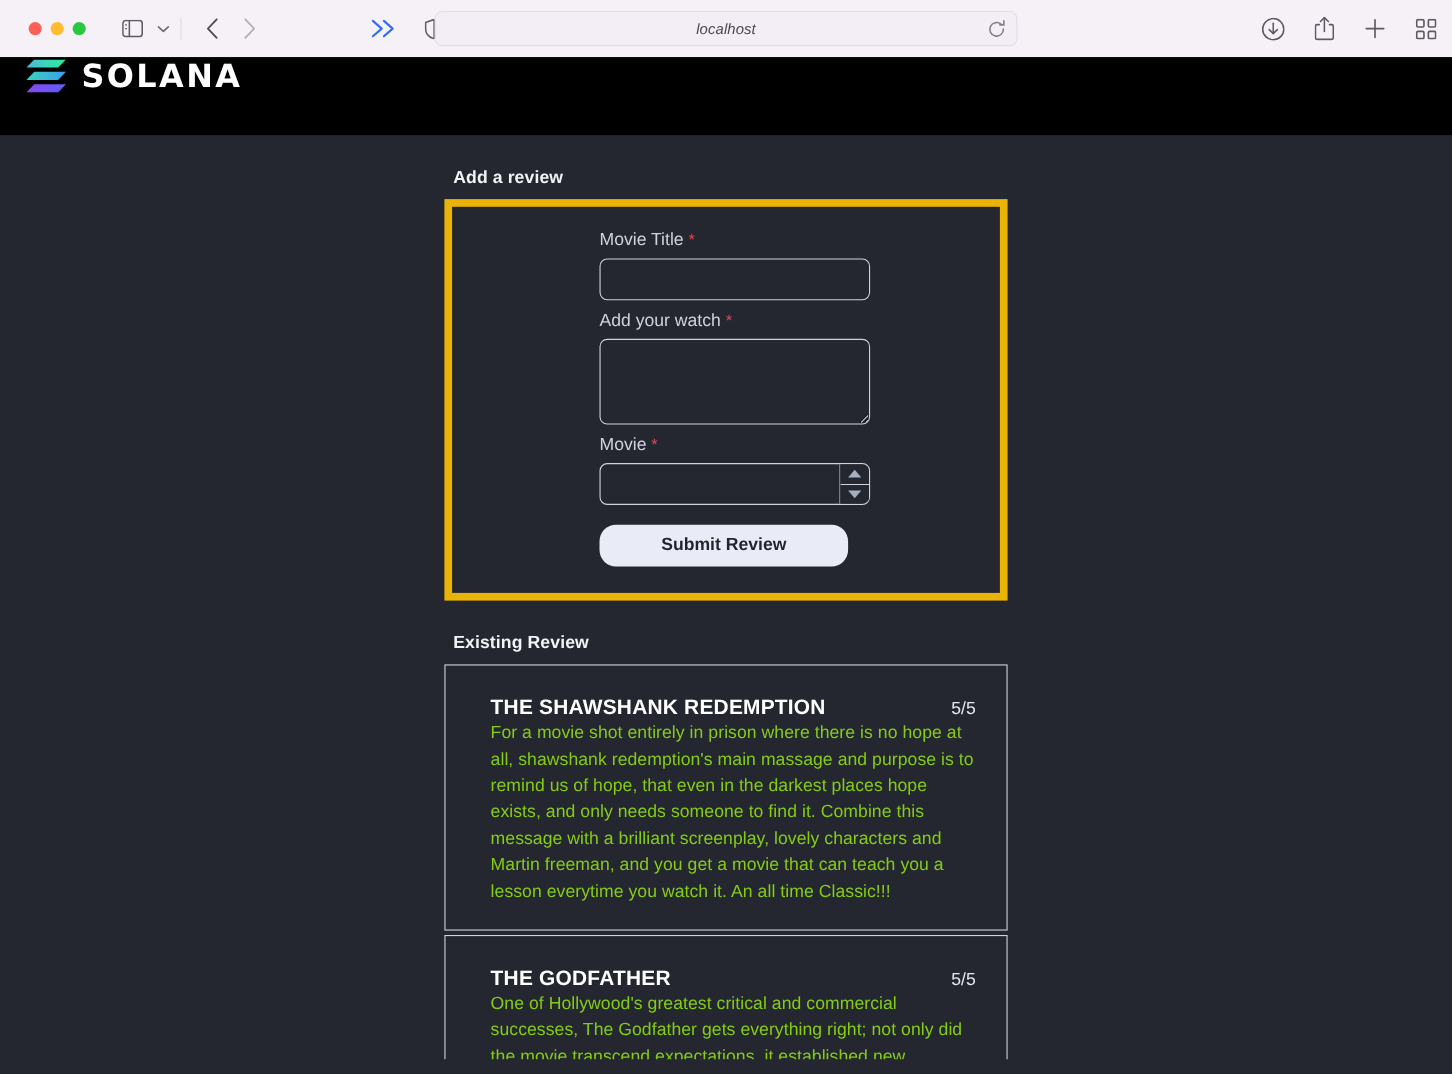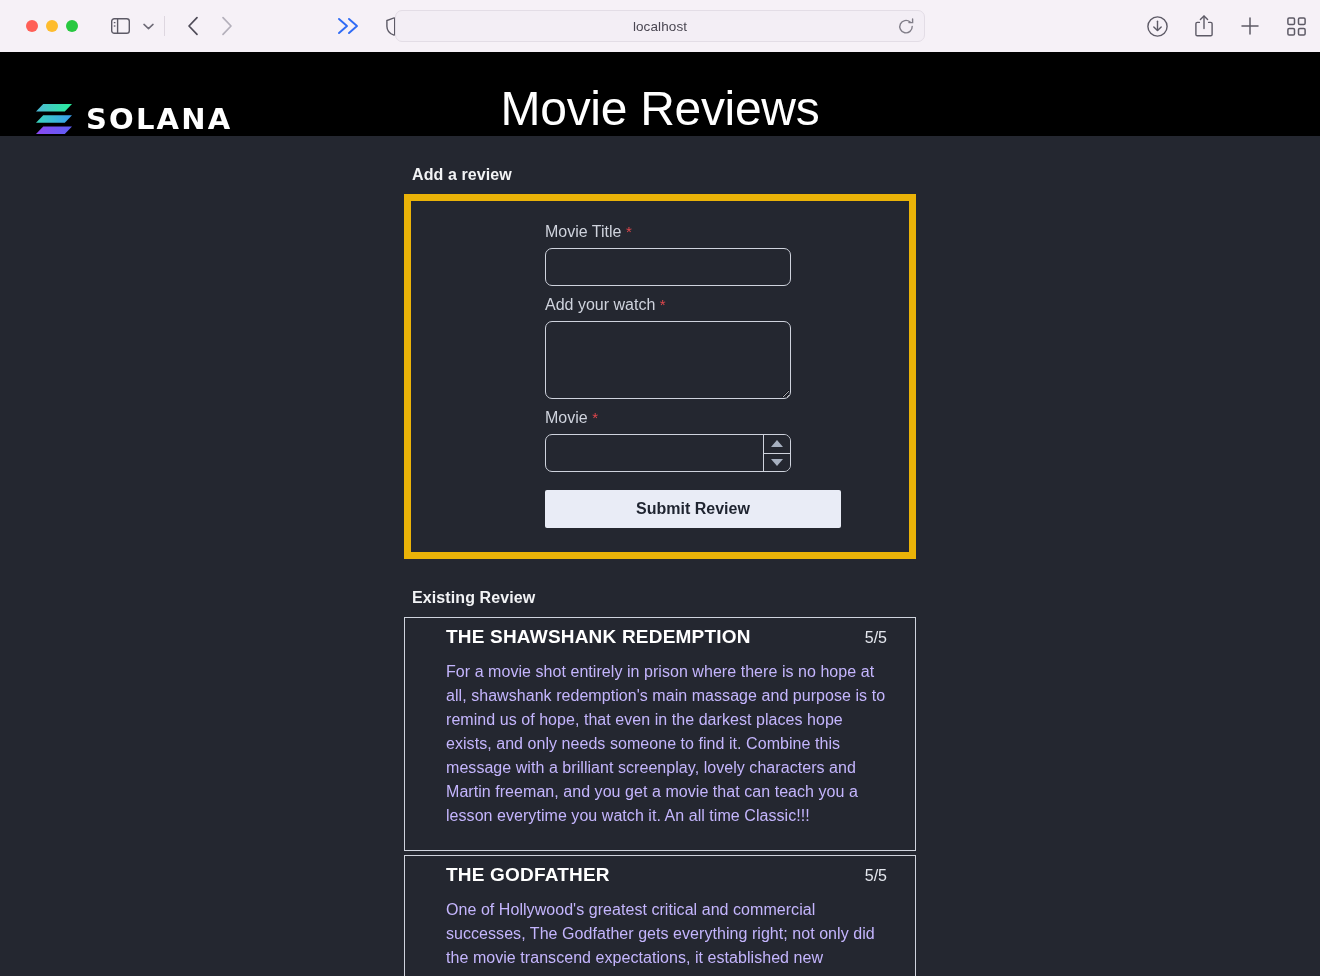--- a/index.html
+++ b/index.html
@@ -9,20 +9,21 @@
     background:#242730;
   }
 
   
   .chrome{
     height:52px; width:100%;
     background:#f6f1f7;
     display:flex; align-items:center;
     padding:0 14px;
     position:relative;
+    font-style:italic;
   }
   .traffic{ display:flex; gap:8px; align-items:center; margin-left:12px; }
   .dot{ width:12px; height:12px; border-radius:50%; }
   .dot.red{ background:#ff5f57; }
   .dot.yellow{ background:#febc2e; }
   .dot.green{ background:#28c840; }
 
   .chrome-grp{ display:flex; align-items:center; }
   .sidebar-btn{ margin-left:33px; }
   .ic{ color:#5d5a66; display:inline-flex; align-items:center; justify-content:center; }
@@ -44,23 +45,23 @@
   }
   .urlbar .url-text{
     font-size:13.5px; color:#4a4752; letter-spacing:.1px;
   }
   .reload{ position:absolute; right:10px; top:7px; color:#807d88; }
 
   .right-icons{ position:absolute; right:14px; top:0; height:52px; display:flex; align-items:center; gap:27px; color:#5d5a66; }
 
   
   .app-header{
-    height:84px; background:#000;
-    display:flex; align-items:flex-end;
-    position:relative; padding:0 32px;
+    height:71px; background:#000;
+    display:flex; align-items:flex-start;
+    position:relative; padding:0 20px;
   }
   .brand{ display:flex; align-items:center; gap:14px; margin-left:4px; }
   .brand-logo{ width:36px; height:30px; display:block; }
   .brand-name{
     color:#fff; font-size:29px; font-weight:700;
     letter-spacing:2.2px;
     font-family:"DejaVu Sans", sans-serif;
   }
   .app-title{
     position:absolute; left:0; right:0; text-align:center;
@@ -129,45 +130,45 @@
     flex:1; background:#242730; border:none; cursor:pointer;
     display:flex; align-items:center; justify-content:center; padding:0;
   }
   .spin button.up{ border-bottom:1px solid #cfd3dd; }
   .tri{ width:0; height:0; border-left:6px solid transparent; border-right:6px solid transparent; }
   .tri.up{ border-bottom:7px solid #a7b0c0; }
   .tri.down{ border-top:7px solid #a7b0c0; }
 
   .submit-btn{
     margin-top:18px;
-    width:296px; height:38px;
+    width:226px; height:38px;
     background:#e9ecf6; color:#1f2430;
-    border:none; border-radius:2px;
+    border:none; border-radius:15px;
     font-size:16px; font-weight:700;
     font-family:"Liberation Sans", sans-serif;
     cursor:pointer;
   }
 
   .reviews-title{ margin-top:30px; }
 
   .review-card{
     border:1px solid #cfd3dd;
     background:#242730;
-    padding:8px 28px 22px 41px;
+    padding:28px 28px 22px 41px;
     margin-bottom:4px;
   }
   .review-head{ display:flex; align-items:baseline; justify-content:space-between; }
   .review-name{
     color:#fff; font-size:19px; font-weight:700;
     letter-spacing:.2px; text-transform:uppercase;
   }
   .review-rating{ color:#e4e7ee; font-size:16px; font-weight:400;text-align:right; }
   .review-body{
-    color:#c4b5fd; font-size:16px; line-height:24px;
-    margin-top:12px; letter-spacing:.05px;
+    color:#84cc16; font-size:16px; line-height:24px;
+    letter-spacing:.05px;
   }
 </style>
 </head>
 <body>
 
 <div class="chrome">
   <div class="traffic">
     <span class="dot red"></span>
     <span class="dot yellow"></span>
     <span class="dot green"></span>
@@ -270,21 +271,20 @@
           <stop offset="0%" stop-color="#8b48f0"></stop>
             <stop offset="100%" stop-color="#5d5ef5"></stop>
         </linearGradient>
       </defs>
       <path d="M7.2 0 H36 L28.8 7.4 H0 Z" fill="url(#g1)"></path>
       <path d="M7.2 11.3 H36 L28.8 18.7 H0 Z" fill="url(#g2)"></path>
       <path d="M7.2 22.6 H36 L28.8 30 H0 Z" fill="url(#g3)"></path>
     </svg>
     <span class="brand-name">SOLANA</span>
   </div>
-  <div class="app-title">Movie Reviews</div>
 </div>
 
 <div class="page">
   <div class="wrap">
 
     <h2 class="section-title">Add a review</h2>
 
     <div class="panel">
       <div class="form">
 

